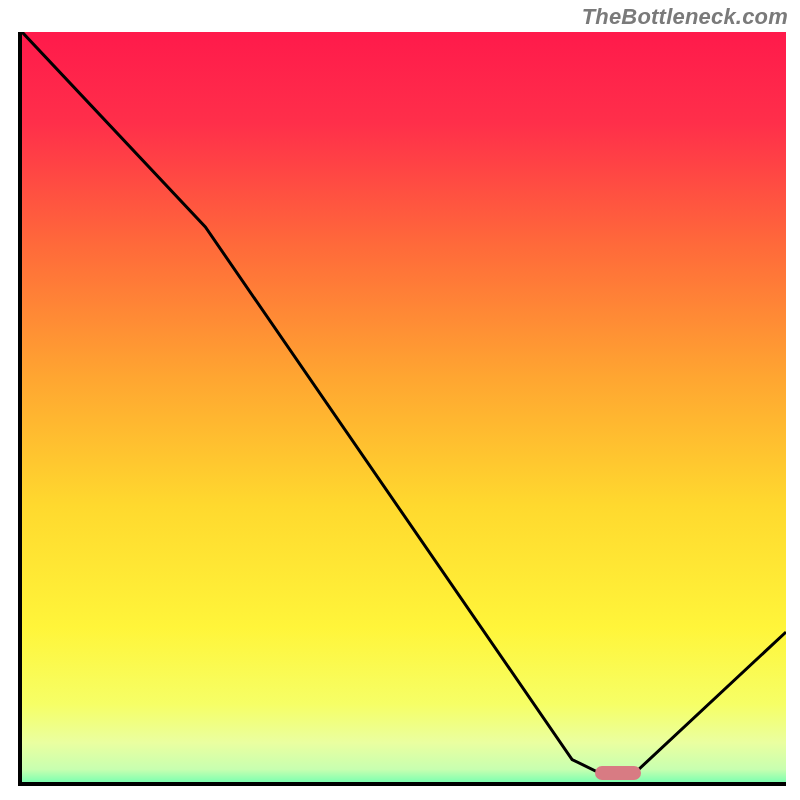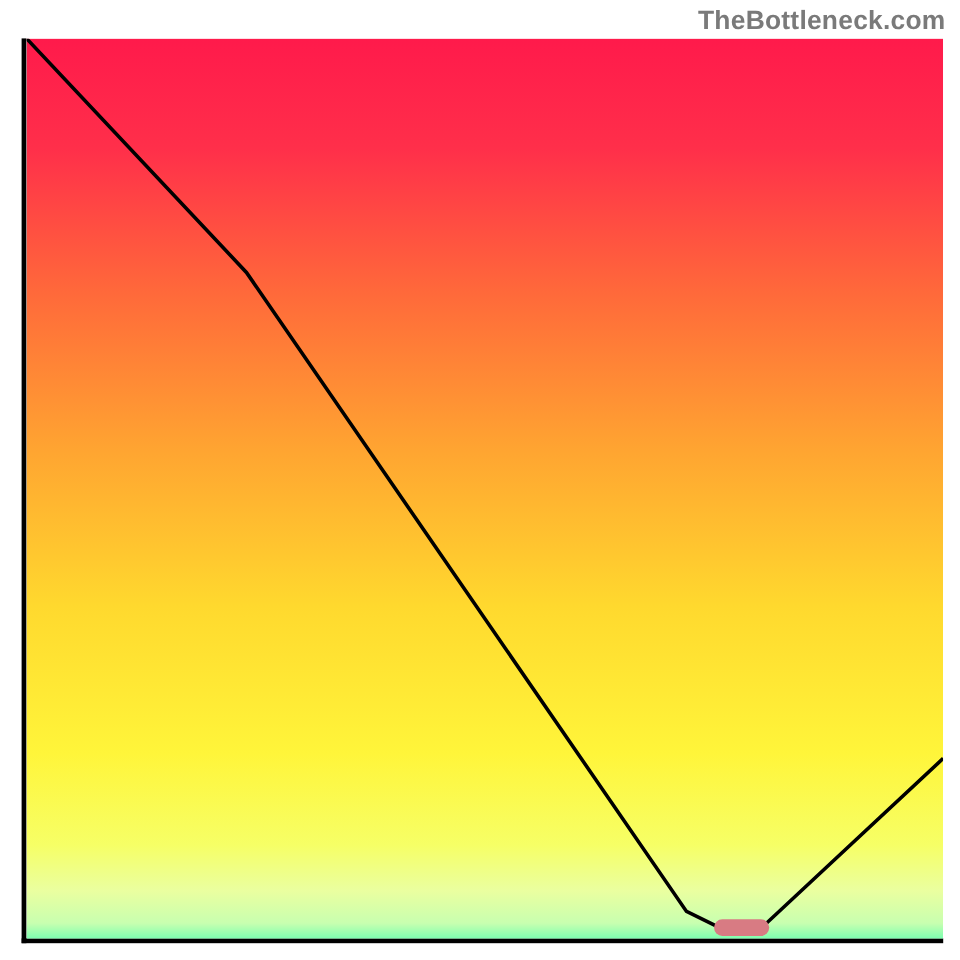--- a/index.html
+++ b/index.html
@@ -7,20 +7,21 @@
     padding: 0;
     width: 800px;
     height: 800px;
     background: #ffffff;
     font-family: Arial, Helvetica, sans-serif;
   }
   .container {
     position: relative;
     width: 800px;
     height: 768px;
+    font-style: italic;
   }
   .watermark {
     position: absolute;
     top: 4px;
     right: 12px;
     font-size: 22px;
     font-weight: bold;
     color: #7a7a7a;
     letter-spacing: 0.2px;
   }

